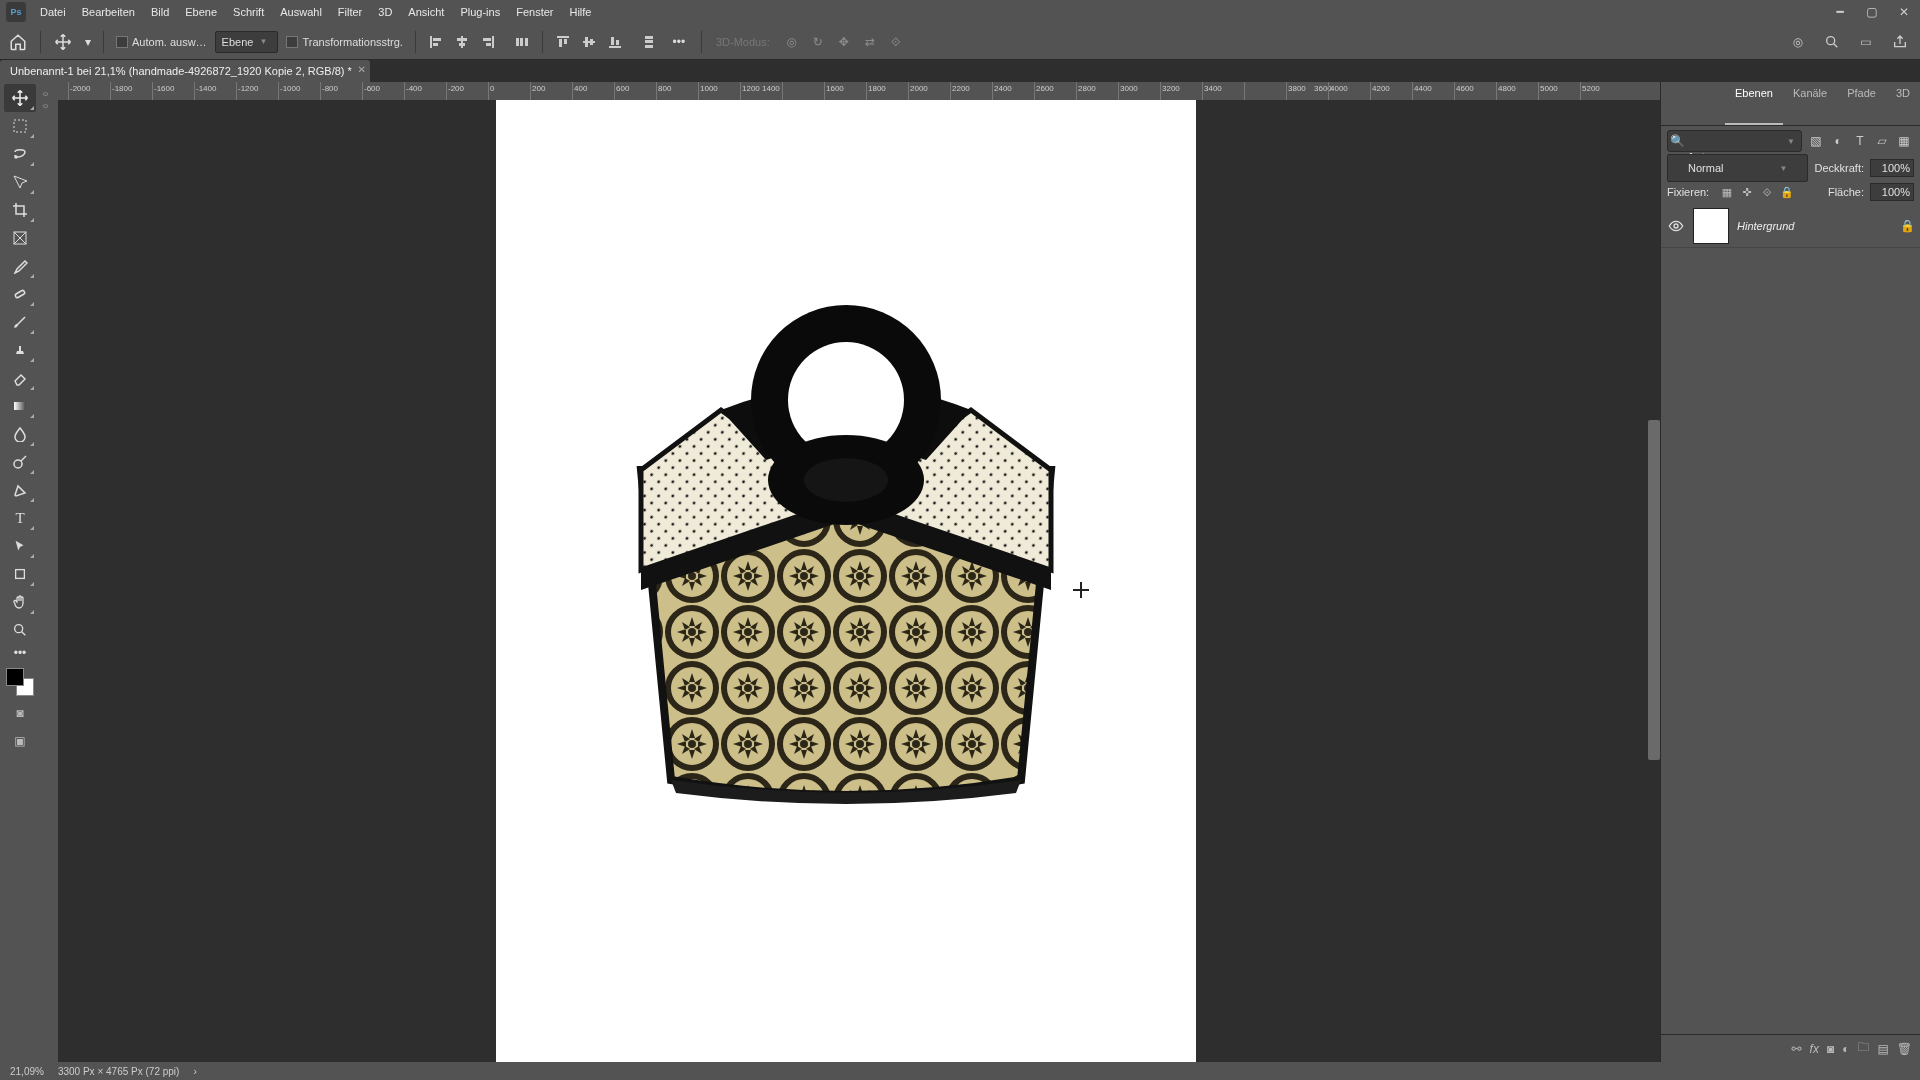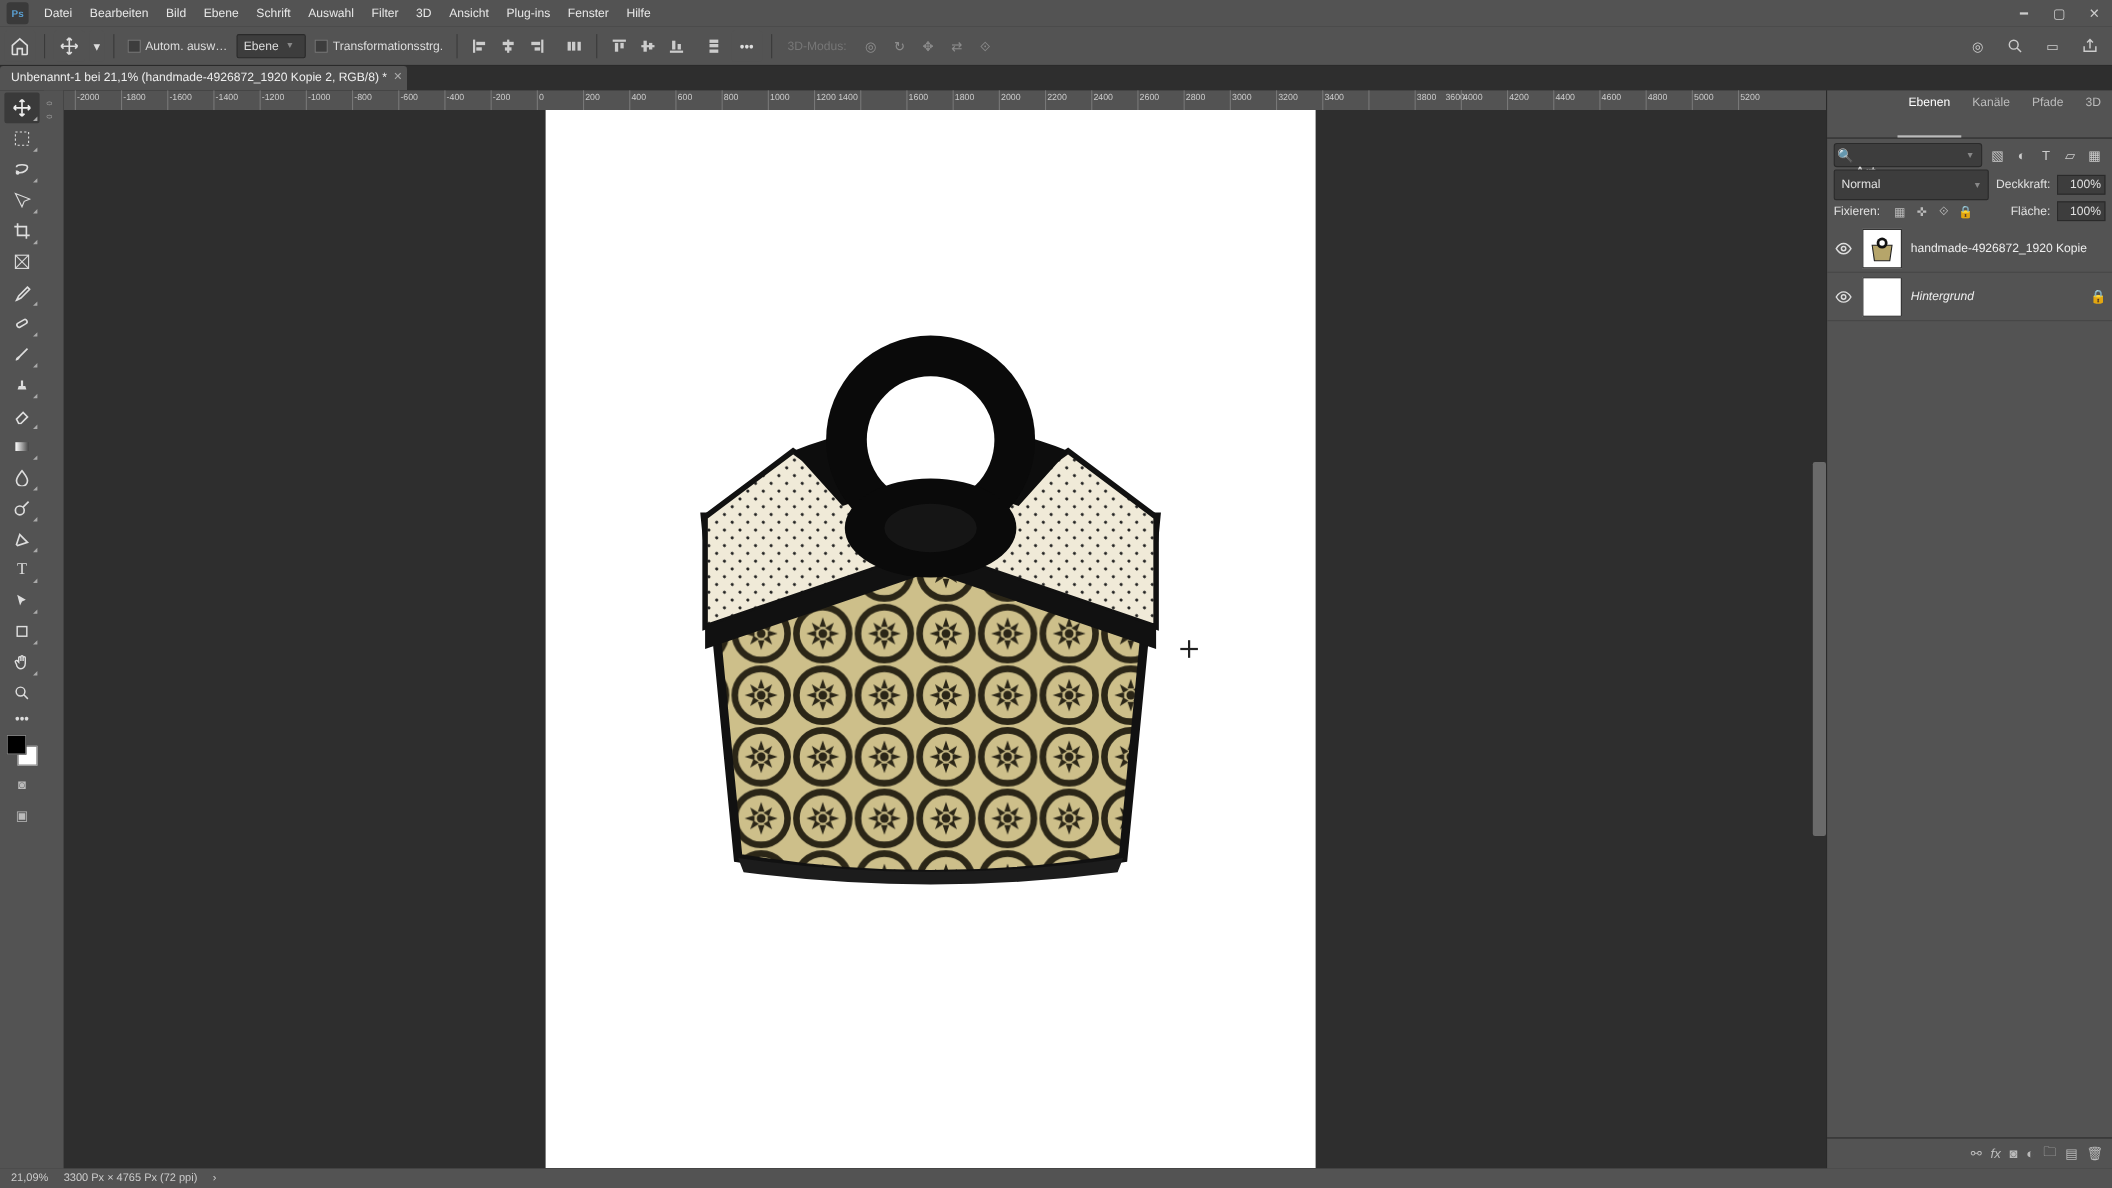--- a/index.html
+++ b/index.html
@@ -68,21 +68,21 @@
 .rptab { padding:5px 10px; font-size:11px; color:#bbb; }
 .rptab.active { color:#fff; border-bottom:2px solid #bbb; }
 .search-row { display:flex; align-items:center; height:30px; padding:0 6px; gap:4px; }
 .search-row .field { flex:1; height:22px; background:#3d3d3d; border:1px solid #2a2a2a; border-radius:3px; display:flex; align-items:center; padding:0 6px 0 2px; position:relative;}
 .search-row .field .mag { width:16px; text-align:center; color:#aaa;}
 .search-row .field span.txt { flex:1; font-size:15px; color:#ddd;margin-top:32px; }
 .search-row .field .dd { font-size:8px; color:#888;}
 .filter-icons { display:flex; gap:2px;}
 .filter-icons div { width:20px; height:20px; display:flex; align-items:center; justify-content:center; color:#ccc;}
 .blend-row, .lock-row { display:flex; align-items:center; height:24px; padding:0 6px; font-size:11px; gap:6px; }
-.blend-row .sel2 { flex:1; height:28px; background:#3d3d3d; border:1px solid #2a2a2a; border-radius:2px; display:flex; align-items:center; padding:0 6px; position:relative;}
+.blend-row .sel2 { flex:1; height:28px; background:#3d3d3d; border:1px solid #2a2a2a; border-radius:2px; display:flex; align-items:center; padding:0 20px; position:relative;}
 .pct-box { width:44px; height:18px; background:#3d3d3d; border:1px solid #2a2a2a; display:flex; align-items:center; justify-content:flex-end; padding-right:3px;}
 .lock-row .lab { width:46px; }
 .lock-row .icons { display:flex; gap:4px;}
 .lock-row .icons div { width:16px; height:16px; display:flex; align-items:center; justify-content:center; color:#bbb;}
 
 .layers { flex:1; overflow:auto; }
 .layer { display:flex; align-items:center; height:44px; border-bottom:1px solid #464646; padding:0 6px; gap:8px; }
 .layer.sel { background:#4a5a7a; }
 .eye { width:18px; height:18px; color:#ddd; display:flex; align-items:center; justify-content:center;}
 .thumb { width:36px; height:36px; background:#ddd; border:1px solid #222; display:flex; align-items:center; justify-content:center; overflow:hidden;}
@@ -558,37 +558,20 @@
     </div>
 
     <div class="layers" id="layerlist">
         <div class="layer">
           <div class="eye">
             <svg width="16" height="16" viewBox="0 0 24 24" fill="none" stroke="#ddd" stroke-width="2">
               <path d="M2 12s4-7 10-7 10 7 10 7-4 7-10 7S2 12 2 12z"></path>
               <circle cx="12" cy="12" r="3"></circle>
             </svg>
           </div>
-          <div class="thumb ">
-            <svg width="34" height="34" viewBox="0 0 34 34">
-              <rect width="34" height="34" fill="#fff"></rect>
-              <path d="M8 14h18l-2 14H10z" fill="#b6a56a" stroke="#222"></path>
-              <circle cx="17" cy="12" r="5" fill="#111"></circle>
-              <circle cx="17" cy="12" r="2.5" fill="#fff"></circle>
-            </svg>
-          </div>
-          <div class="name">handmade-4926872_1920 Kopie</div>
-        </div>
-        <div class="layer">
-          <div class="eye">
-            <svg width="16" height="16" viewBox="0 0 24 24" fill="none" stroke="#ddd" stroke-width="2">
-              <path d="M2 12s4-7 10-7 10 7 10 7-4 7-10 7S2 12 2 12z"></path>
-              <circle cx="12" cy="12" r="3"></circle>
-            </svg>
-          </div>
           <div class="thumb white"></div>
           <div class="name italic">Hintergrund</div>
           <div class="locki">🔒</div>
         </div>
       </div>
 
     <div class="layer-foot">
       <span>⚯</span>
       <span><i>fx</i></span>
       <span>◙</span>

